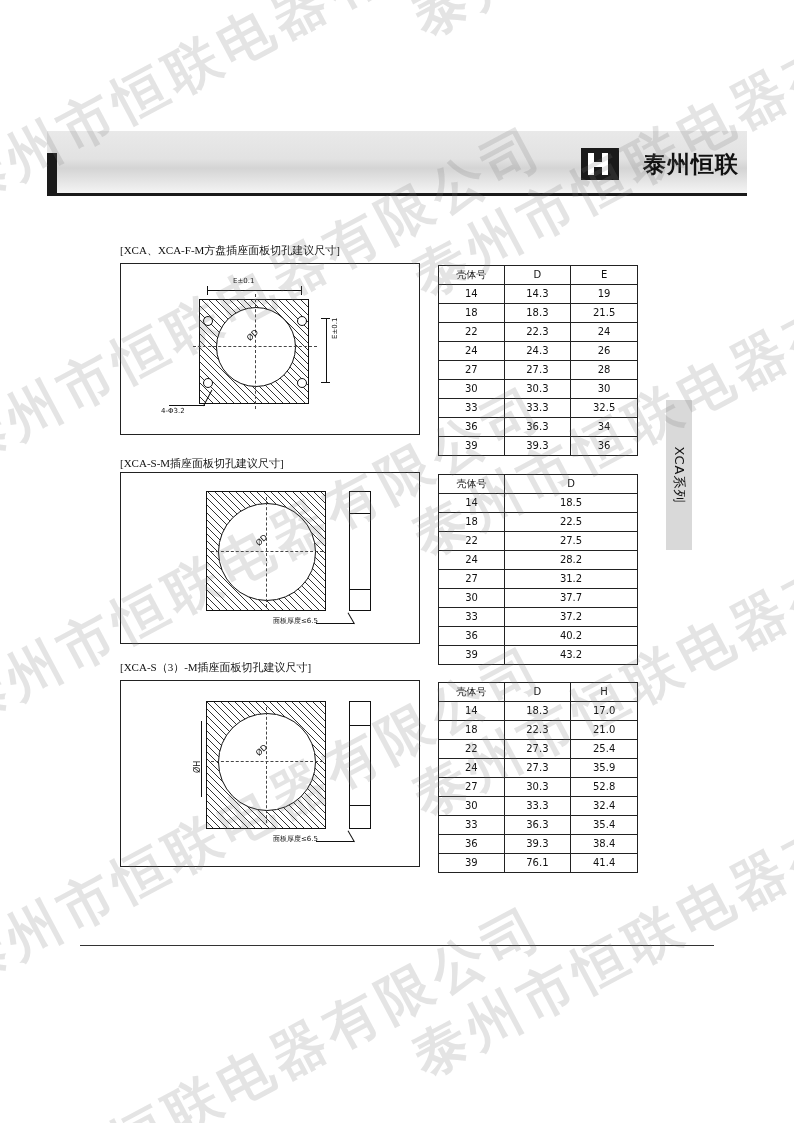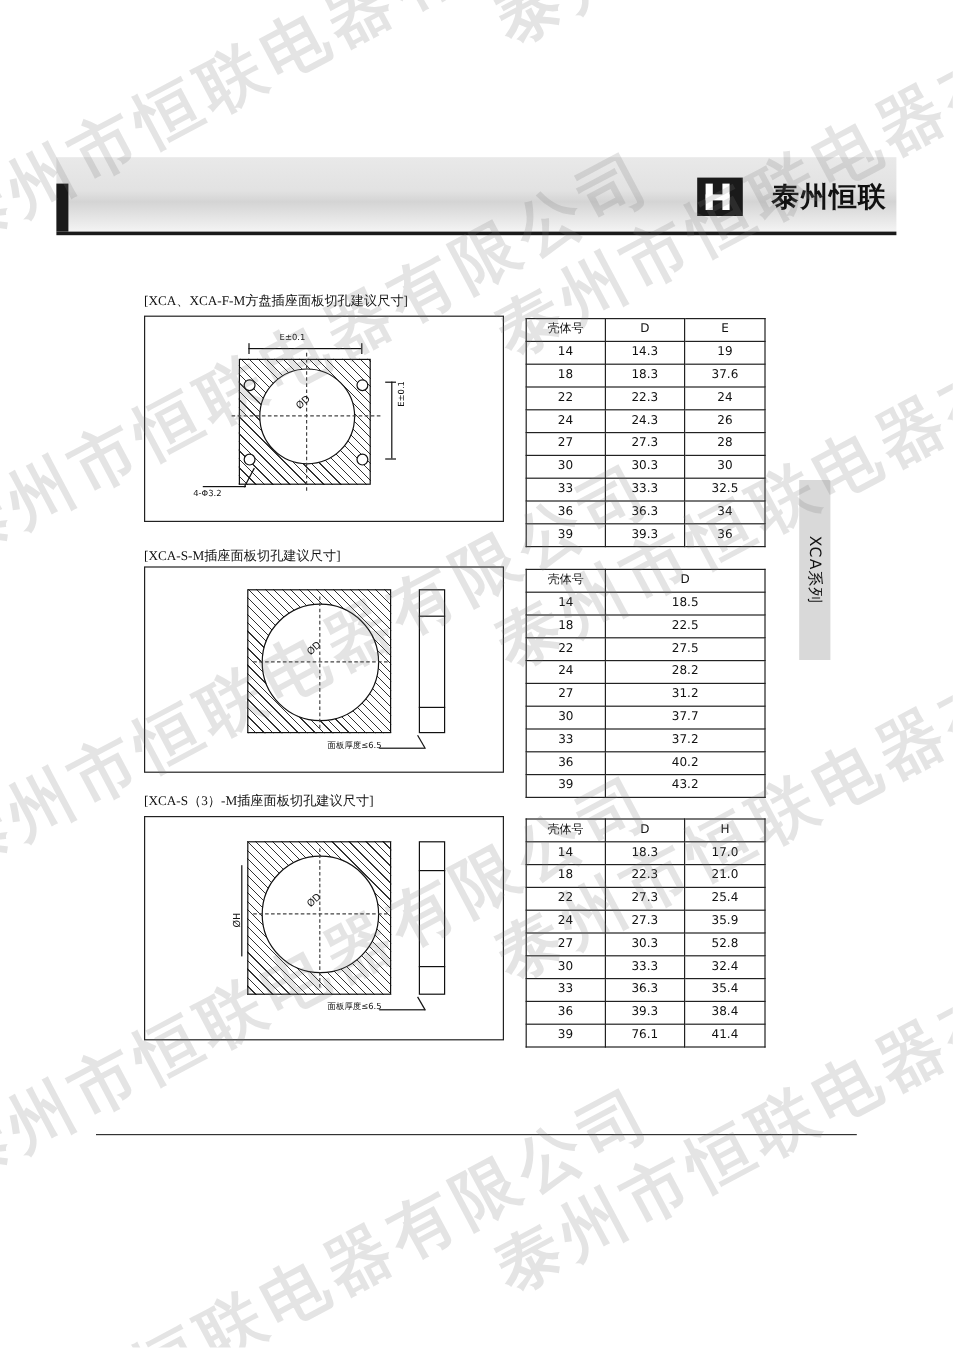--- a/index.html
+++ b/index.html
@@ -290,21 +290,21 @@
     </thead>
     <tbody>
       <tr>
         <td>14</td>
         <td>14.3</td>
         <td>19</td>
       </tr>
       <tr>
         <td>18</td>
         <td>18.3</td>
-        <td>37.6</td>
+        <td>21.5</td>
       </tr>
       <tr>
         <td>22</td>
         <td>22.3</td>
         <td>24</td>
       </tr>
       <tr>
         <td>24</td>
         <td>24.3</td>
         <td>26</td>

